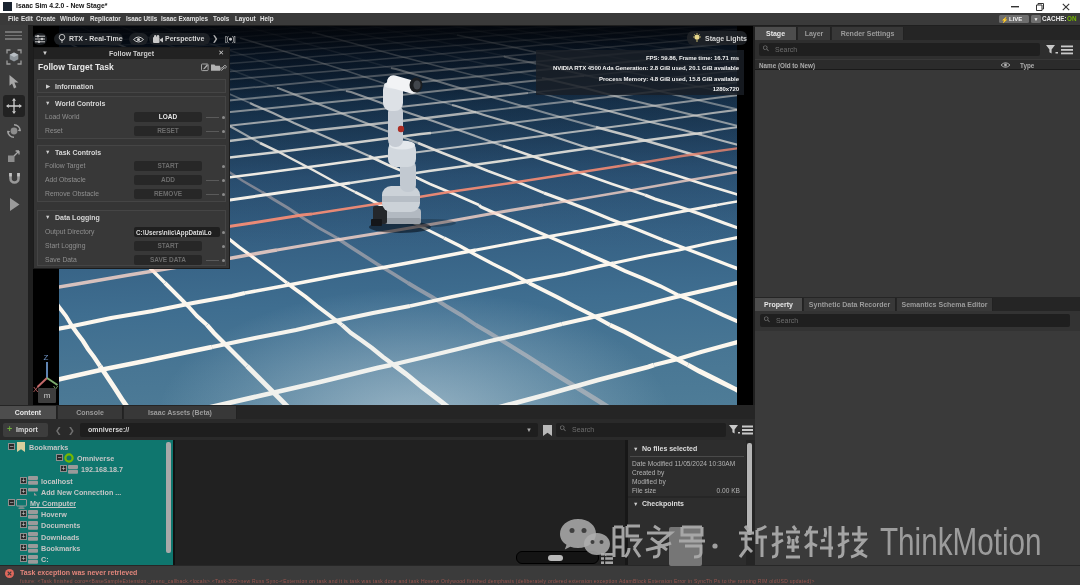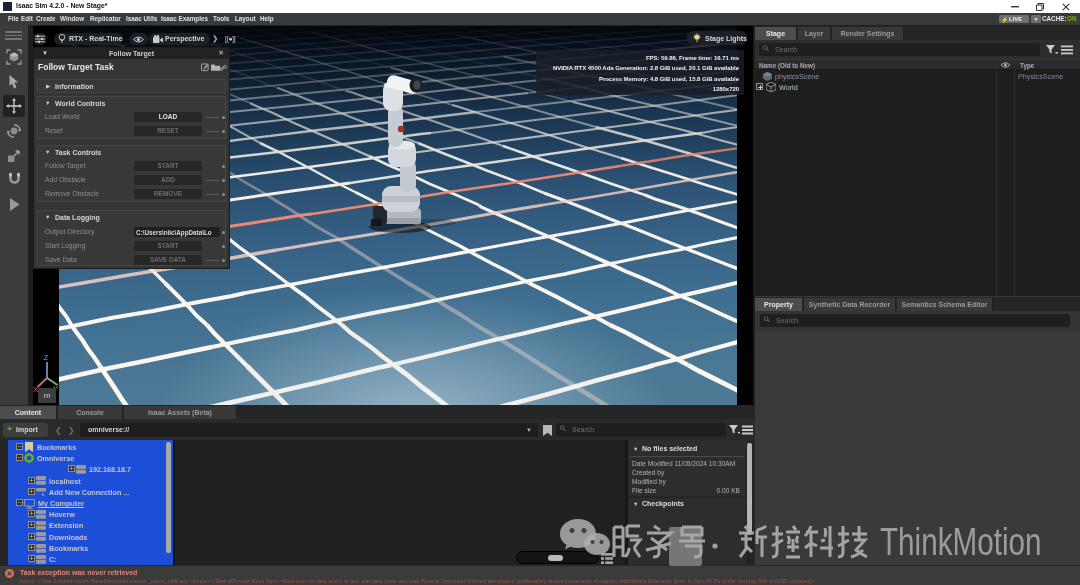--- a/index.html
+++ b/index.html
@@ -485,40 +485,20 @@
 
     <div style="position:absolute;left:0;top:34px;width:325px;height:10px;background:#2b2b2b;border-bottom:1px solid #1a1a1a;">
       <span style="position:absolute;left:4px;top:1.5px;font-size:6.3px;font-weight:bold;color:#ababab;">Name (Old to New)</span>
       <svg style="position:absolute;left:246px;top:2px;" width="9" height="6" viewBox="0 0 9 6">
           <path d="M0 3 Q4.5 -1.5 9 3 Q4.5 7.5 0 3Z" fill="none" stroke="#b5b5b5" stroke-width="0.9"></path>
           <circle cx="4.5" cy="3" r="1.4" fill="#b5b5b5"></circle>
         </svg>
       <span style="position:absolute;left:265px;top:1.5px;font-size:6.3px;font-weight:bold;color:#ababab;">Type</span>
     </div>
 
-    <div style="position:absolute;left:0;top:44px;width:325px;height:226px;background:#1e1e1e;">
-      <div style="position:absolute;left:241px;top:0;width:1px;height:226px;background:#303030;"></div>
-      <div style="position:absolute;left:259px;top:0;width:1px;height:226px;background:#303030;"></div>
-      <svg style="position:absolute;left:8px;top:2px;" width="9" height="9" viewBox="0 0 9 9">
-          <path d="M4.5 0 L9 2.3 V6.7 L4.5 9 L0 6.7 V2.3 Z" fill="#5a6b74"></path>
-          <path d="M4.5 0 L9 2.3 L4.5 4.6 L0 2.3 Z" fill="#72848d"></path>
-        </svg>
-      <span style="position:absolute;left:20px;top:2.2px;font-size:7.2px;color:#8a9aa6;">physicsScene</span>
-      <span style="position:absolute;left:263px;top:2.2px;font-size:7.2px;color:#7e8e99;">PhysicsScene</span>
-      <div style="position:absolute;left:1px;top:13px;width:7px;height:7px;border:1px solid #8a8a8a;background:#2a2a2a;">
-        <svg width="7" height="7" viewBox="0 0 7 7" style="position:absolute;left:0;top:0;">
-            <path d="M1.2 3.5 H5.8 M3.5 1.2 V5.8" stroke="#cdcdcd" stroke-width="1"></path>
-          </svg>
-      </div>
-      <svg style="position:absolute;left:11px;top:11.5px;" width="10" height="10" viewBox="0 0 10 10">
-          <path d="M5 0 L10 2.5 V7.5 L5 10 L0 7.5 V2.5 Z" fill="none" stroke="#9aa5ad" stroke-width="0.9"></path>
-          <path d="M0 2.5 L5 5 L10 2.5 M5 5 V10" fill="none" stroke="#9aa5ad" stroke-width="0.9"></path>
-        </svg>
-      <span style="position:absolute;left:24px;top:12.7px;font-size:7.2px;color:#c2c9cd;">World</span>
-    </div>
 
     <div style="position:absolute;left:0;top:271px;width:325px;height:14px;background:#252525;"></div>
     <div class="tab on" style="left:0;top:272px;width:48px;">Property</div>
     <div class="tab" style="left:49px;top:272px;width:92px;">Synthetic Data Recorder</div>
     <div class="tab" style="left:142px;top:272px;width:96px;">Semantics Schema Editor</div>
     <div style="position:absolute;left:0;top:285px;width:325px;height:20px;background:#333333;"></div>
     <div class="search" style="left:5px;top:288px;width:310px;height:13px;">
       <span class="mag">⚲</span>
         <span class="ph">Search</span>
     </div>
@@ -552,29 +532,29 @@
     <svg style="position:absolute;left:729px;top:20px;" width="11" height="10" viewBox="0 0 11 10">
         <path d="M0 0 h9 l-3.4 4.5 v4 l-2.2-1.2 v-2.8 Z" fill="#c9c9c9"></path>
         <rect x="9" y="7" width="2" height="1.5" fill="#c9c9c9"></rect>
       </svg>
     <svg style="position:absolute;left:742px;top:20px;" width="11" height="10" viewBox="0 0 11 10">
         <rect y="0.5" width="11" height="2" fill="#c9c9c9"></rect>
         <rect y="4" width="11" height="2" fill="#c9c9c9"></rect>
         <rect y="7.5" width="11" height="2" fill="#c9c9c9"></rect>
       </svg>
 
-    <div style="position:absolute;left:8px;top:35px;width:173px;height:125px;background:#1d4ed8;" id="ltree">
+    <div style="position:absolute;left:0;top:35px;width:173px;height:125px;background:#0f766e;" id="ltree">
       <div class="trow" style="top:1px;">
           <span class="exp" style="left:8px;">−</span>
         <svg class="tico" style="left:17px;" width="8" height="10" viewBox="0 0 8 10">
             <path d="M0 0 h8 v10 l-4-2.8 L0 10 Z" fill="#d6cf9c"></path>
           </svg>
         <span class="tlab" style="left:29px;">Bookmarks</span>
         </div>
-      <div class="trow" style="top:12.3px;">
+      <div class="trow" style="top:12.3px;margin-left:48px;">
           <span class="exp" style="left:8px;">−</span>
         <svg class="tico" style="left:16px;" width="10" height="10" viewBox="0 0 10 10">
             <circle cx="5" cy="5" r="3.6" fill="none" stroke="#76b900" stroke-width="2.2"></circle>
           </svg>
         <span class="tlab" style="left:29px;">Omniverse</span>
         </div>
       <div class="trow" style="top:23.6px;margin-left:40px;">
           <span class="exp" style="left:20px;">+</span>
         <svg class="tico" style="left:28px;" width="10" height="9" viewBox="0 0 10 9">
             <rect width="10" height="4" rx="1" fill="#9a9a9a"></rect>
@@ -614,21 +594,21 @@
             <rect y="4.8" width="10" height="4" rx="1" fill="#9a9a9a"></rect>
           </svg>
         <span class="tlab" style="left:41px;">Hoverw</span>
         </div>
       <div class="trow" style="top:79.9px;">
           <span class="exp" style="left:20px;">+</span>
         <svg class="tico" style="left:28px;" width="10" height="9" viewBox="0 0 10 9">
             <rect width="10" height="4" rx="1" fill="#9a9a9a"></rect>
             <rect y="4.8" width="10" height="4" rx="1" fill="#9a9a9a"></rect>
           </svg>
-        <span class="tlab" style="left:41px;">Extension</span>
+        <span class="tlab" style="left:41px;">Documents</span>
         </div>
       <div class="trow" style="top:91.2px;">
           <span class="exp" style="left:20px;">+</span>
         <svg class="tico" style="left:28px;" width="10" height="9" viewBox="0 0 10 9">
             <rect width="10" height="4" rx="1" fill="#9a9a9a"></rect>
             <rect y="4.8" width="10" height="4" rx="1" fill="#9a9a9a"></rect>
           </svg>
         <span class="tlab" style="left:41px;">Downloads</span>
         </div>
       <div class="trow" style="top:102.5px;">

